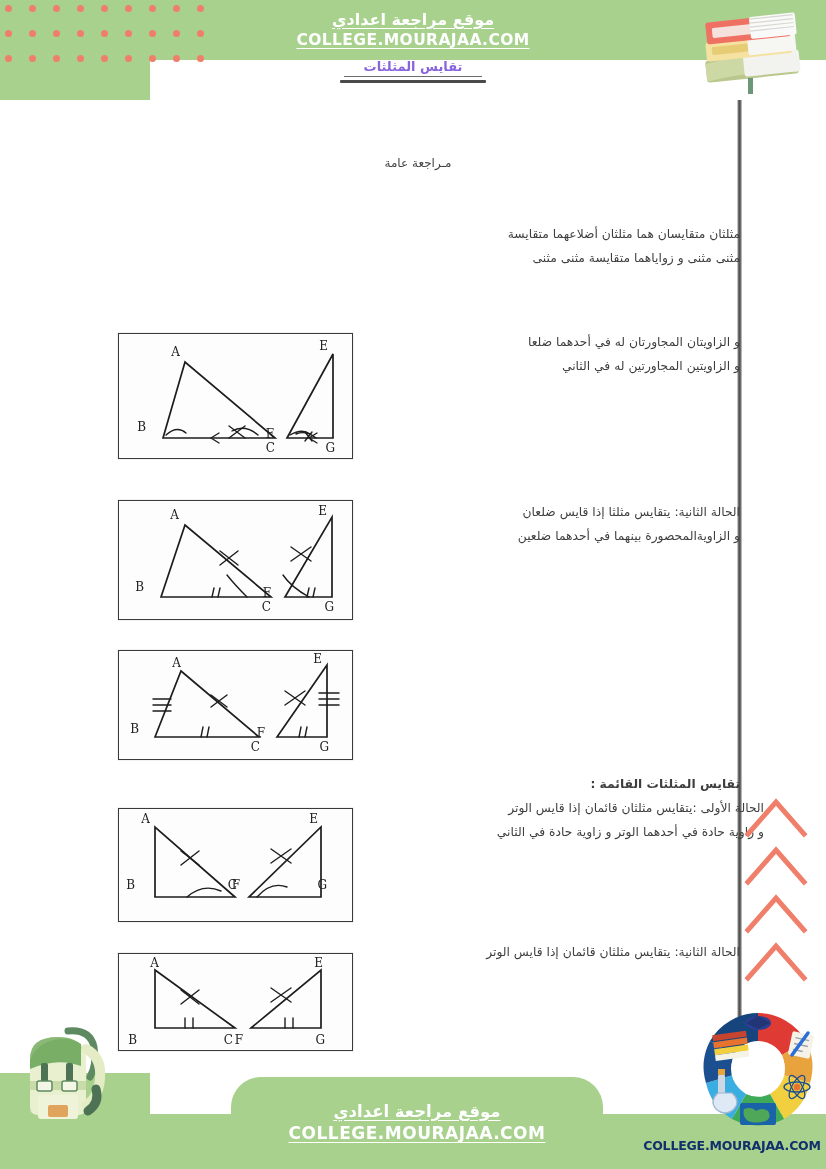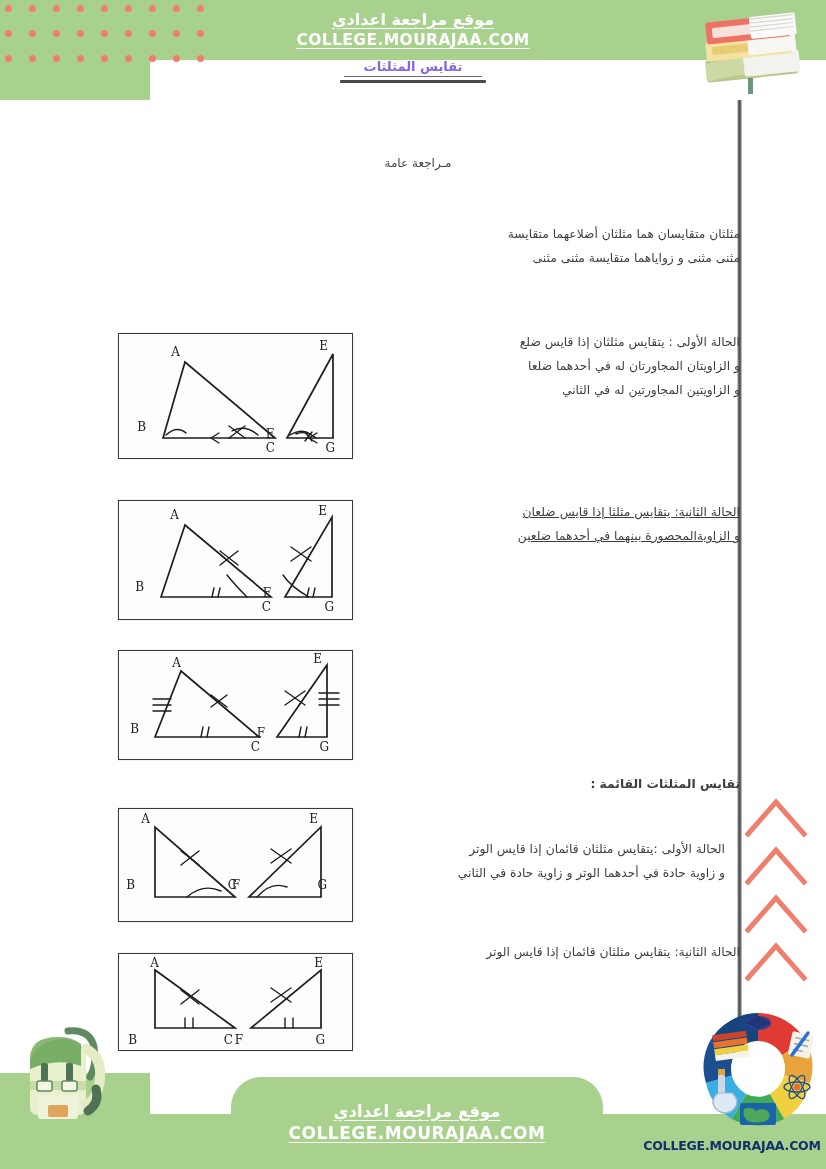--- a/index.html
+++ b/index.html
@@ -183,21 +183,20 @@
   <div class="spine"></div>
 
   <div class="section-head revision">مـراجعة عامة</div>
 
   <div class="txtblock" style="left:470px;top:222px;width:270px;">
     <div>مثلثان متقايسان هما مثلثان أضلاعهما متقايسة</div>
     <div>مثنى مثنى  و  زواياهما متقايسة مثنى مثنى</div>
   </div>
 
   <div class="txtblock" style="left:408px;top:330px;width:332px;">
-    <div>الحالة الأولى : يتقايس مثلثان إذا قايس ضلع</div>
     <div>و الزاويتان المجاورتان له في أحدهما ضلعا</div>
     <div>و الزاويتين المجاورتين له في الثاني</div>
   </div>
 
   <div class="fig" style="left:118px;top:333px;width:233px;height:124px;">
     <svg viewBox="0 0 233 124" width="233" height="124">
       <g stroke="#1d1d1d" stroke-width="1.7" fill="none" stroke-linecap="round">
         <path d="M44 104 L66 28 L156 104 Z"></path>
         <path d="M47 101 q11 -10 20 -2" stroke-width="1.4"></path>
         <path d="M139 101 q-13 -11 -26 -4" stroke-width="1.4"></path>
@@ -213,21 +212,21 @@
         <text x="61" y="22">A</text>
         <text x="27" y="97">B</text>
         <text x="156" y="118">C</text>
         <text x="209" y="16">E</text>
         <text x="155" y="104">F</text>
         <text x="216" y="118">G</text>
       </g>
     </svg>
   </div>
 
-  <div class="txtblock" style="left:408px;top:500px;width:332px;text-decoration:underline;">
+  <div class="txtblock" style="left:408px;top:500px;width:332px;">
     <div>الحالة الثانية: يتقايس مثلثا إذا قايس ضلعان</div>
     <div>و الزاويةالمحصورة بينهما في أحدهما ضلعين</div>
   </div>
 
   <div class="fig" style="left:118px;top:500px;width:233px;height:118px;">
     <svg viewBox="0 0 233 118" width="233" height="118">
       <g stroke="#1d1d1d" stroke-width="1.7" fill="none" stroke-linecap="round">
         <path d="M42 96 L66 24 L152 96 Z"></path>
         <path d="M128 96 q-12 -12 -20 -22" stroke-width="1.4"></path>
         <path d="M101 50 l18 14 M119 50 l-18 14" stroke-width="1.4"></path>
@@ -267,21 +266,21 @@
         <text x="141" y="100">C</text>
         <text x="203" y="12">E</text>
         <text x="146" y="86">F</text>
         <text x="210" y="100">G</text>
       </g>
     </svg>
   </div>
 
   <div class="txtblock" style="left:408px;top:772px;width:332px;font-weight:bold;">تقايس المثلثات القائمة :</div>
 
-  <div class="txtblock" style="left:393px;top:796px;width:332px;margin-top:41px;">
+  <div class="txtblock" style="left:432px;top:796px;width:332px;">
     <div>الحالة الأولى :يتقايس مثلثان قائمان إذا قايس الوتر</div>
     <div>و زاوية حادة في أحدهما  الوتر و زاوية حادة في الثاني</div>
   </div>
 
   <div class="fig" style="left:118px;top:808px;width:233px;height:112px;">
     <svg viewBox="0 0 233 112" width="233" height="112">
       <g stroke="#1d1d1d" stroke-width="1.7" fill="none" stroke-linecap="round">
         <path d="M36 88 L36 18 L116 88 Z"></path>
         <path d="M68 88 q16 -14 34 -6" stroke-width="1.4"></path>
         <path d="M62 42 l18 14 M80 42 l-18 14" stroke-width="1.4"></path>

